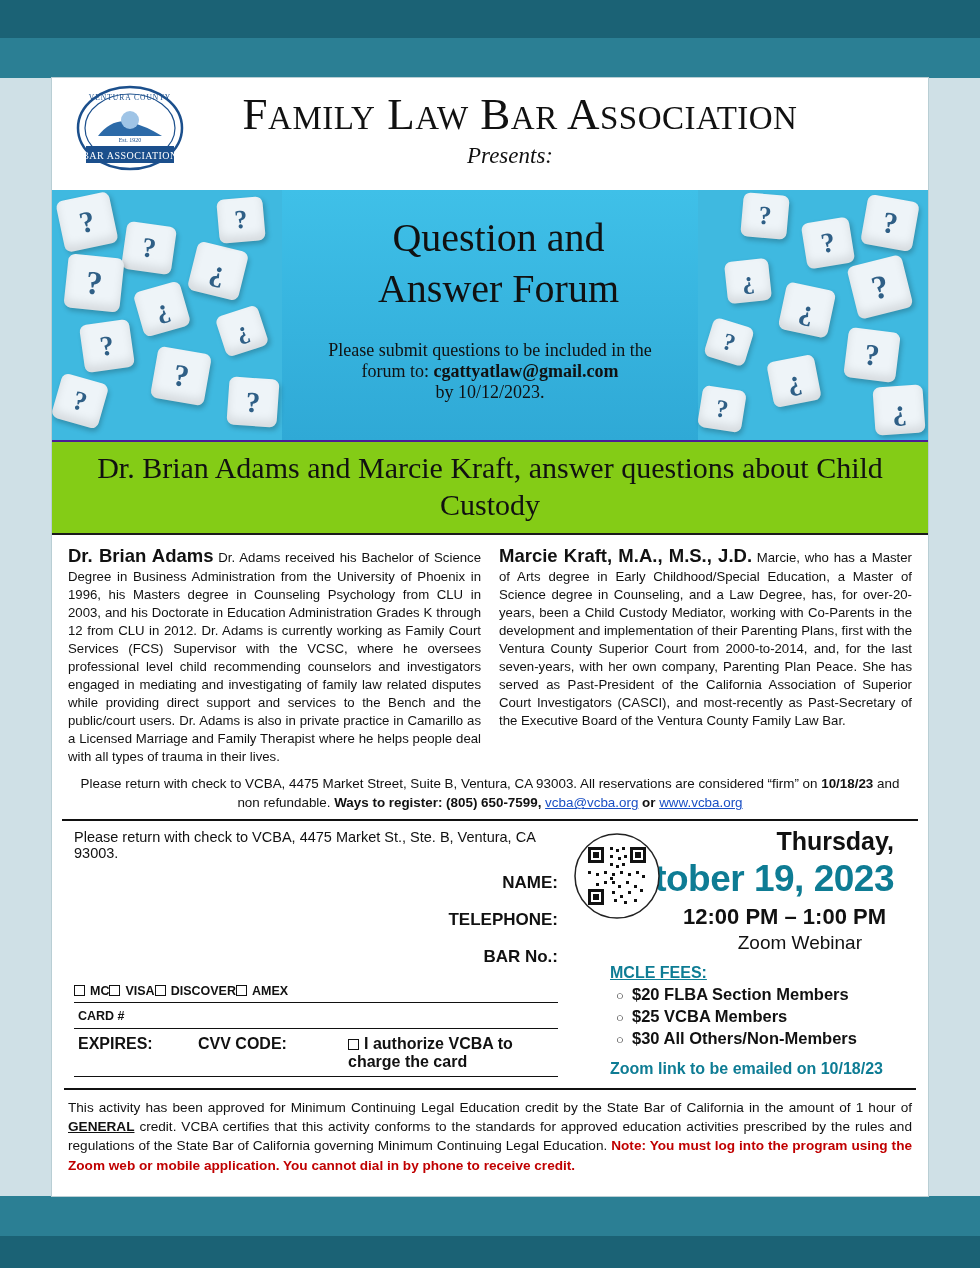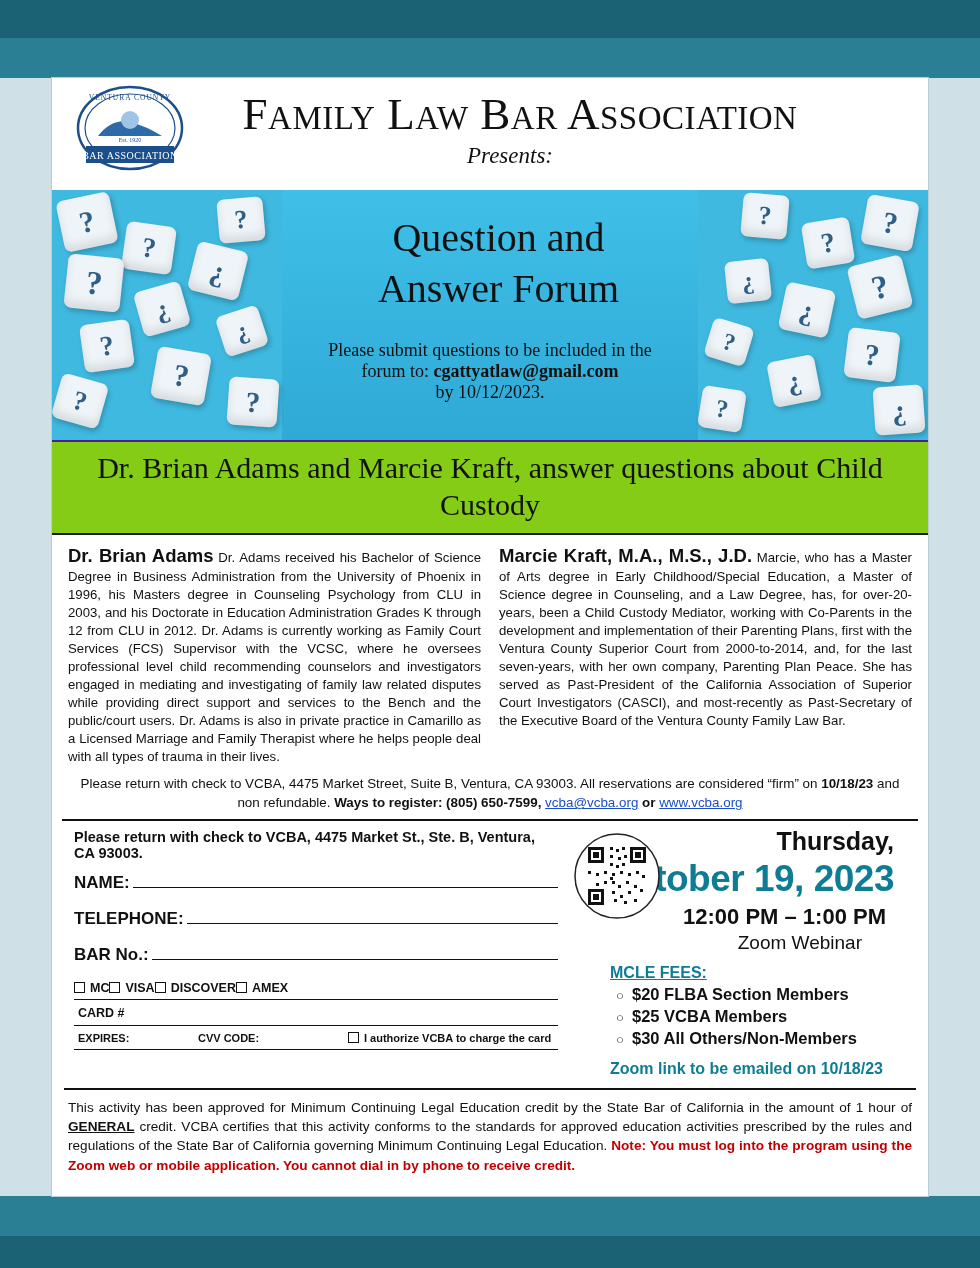--- a/index.html
+++ b/index.html
@@ -198,31 +198,32 @@
     width: 495px;
     padding: 8px 6px 4px 12px;
   }
   .reg-right {
     flex: 1;
     padding: 6px 10px 4px 8px;
     position: relative;
   }
   .reg-left .head {
     font-size: 14.5px;
-    font-weight: bold;
+    font-weight: normal;
     color: #111;
     margin-bottom: 12px;
   }
   .field {
     display: flex;
-    align-items: flex-start;
+    align-items: flex-end;
     font-size: 17px;
     font-weight: bold;
     color: #111;
     margin-bottom: 16px;
+    flex-direction: column;
   }
   .field .lbl { white-space: nowrap; }
   .field .line {
     flex: 1;
     border-bottom: 1.6px solid #111;
     height: 14px;
     margin-left: 3px;
   }
   .cards-row {
     display: flex;
@@ -243,21 +244,21 @@
   }
   .row-line {
     font-size: 12.5px;
     font-weight: bold;
     color: #111;
     padding: 6px 0 5px 4px;
     border-bottom: 1.4px solid #111;
   }
   .row-flex {
     display: flex;
-    font-size: 11px;
+    font-size: 16px;
     font-weight: bold;
     color: #111;
     padding: 6px 0 5px 4px;
     border-bottom: 1.4px solid #111;
   }
   .row-flex .c1 { width: 120px; }
   .row-flex .c2 { width: 150px; }
   .row-flex .c3 { flex: 1; }
 
   .thursday {

